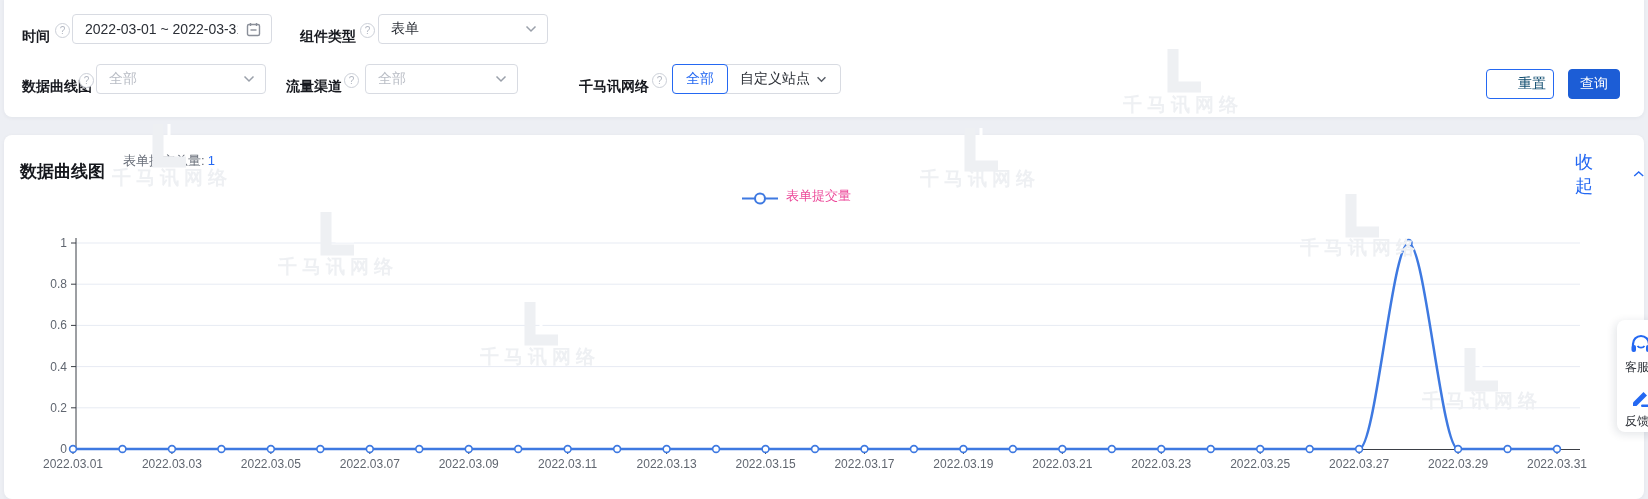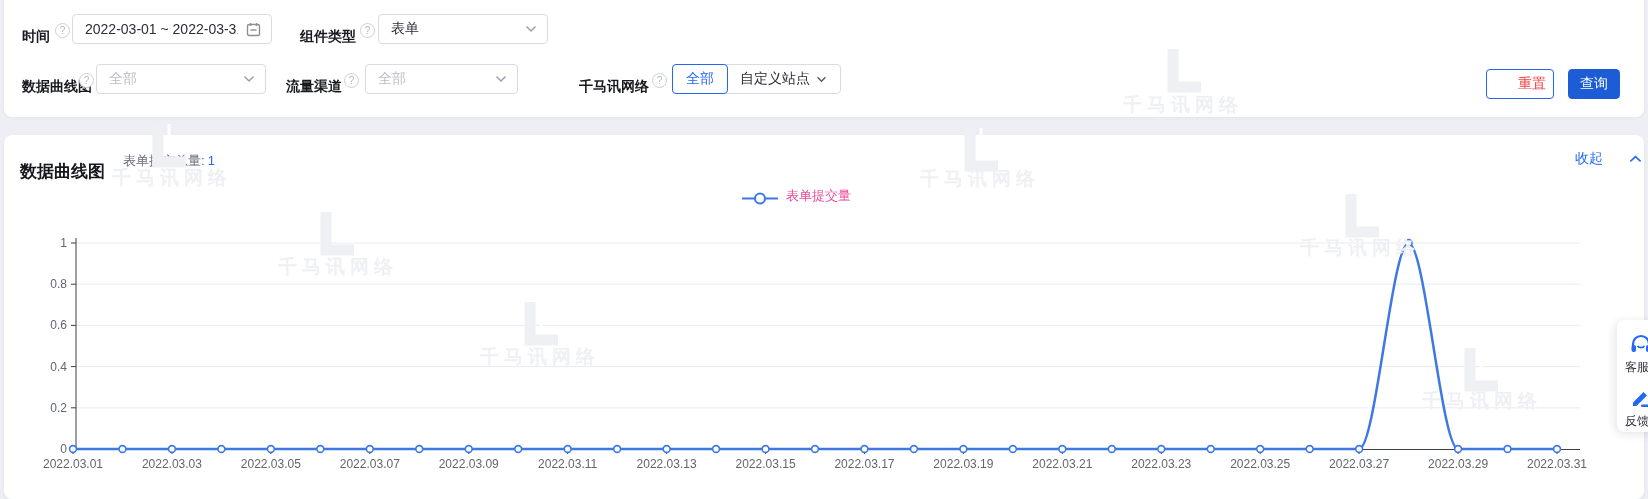--- a/index.html
+++ b/index.html
@@ -40,27 +40,27 @@
   }
   .seg.selected {
     border:1px solid #2468f2; color:#2468f2; border-radius:4px; margin:-1px; background:#fff; z-index:2;
   }
   .seg .caret { margin-left:6px; }
 
   .btn {
     position:absolute; height:30px; border-radius:4px; font-size:14px; display:flex;
     align-items:center; justify-content:center; cursor:pointer; white-space:nowrap;
   }
-  #reset-btn { left:1482px; top:77px; width:68px; border:1px solid #2468f2; color:#ef4444; background:#fff;padding-left:24px; }
+  #reset-btn { left:1482px; top:77px; width:68px; border:1px solid #2468f2; color:#0c4a6e; background:#fff;padding-left:24px; }
   #query-btn { left:1564px; top:77px; width:52px; border:1px solid #1c5dd6; color:#fff; background:#1c5dd6; }
 
   #panel-title { position:absolute; left:16px; top:13px; font-size:17px; font-weight:bold; color:#16181d;margin-top:12px; }
   #panel-summary { position:absolute; left:119px; top:17px; font-size:13px; color:#676d78; }
   #panel-summary .num { color:#2468f2; margin-left:3px; }
-  #collapse-link { position:absolute; left:1571px; top:15px; font-size:14px; color:#2468f2; display:flex; align-items:center; cursor:pointer;gap:19px; }
+  #collapse-link { position:absolute; left:1571px; top:15px; font-size:18px; color:#2468f2; display:flex; align-items:center; cursor:pointer;gap:19px; }
   #collapse-link svg { margin-left:7px; }
 
   #legend { position:absolute; left:738px; top:52px; display:flex; align-items:flex-end; font-size:13px; color:#ec4899; }
   #legend svg { margin-right:8px; }
 
   #chart-wrap { position:absolute; left:0; top:88px; width:1640px; height:270px; }
 
   .watermark { position:absolute; z-index:3; pointer-events:none; }
   .wm-text {
     position:absolute; font-size:19px; letter-spacing:5px; color:#eef0f3; white-space:nowrap;

